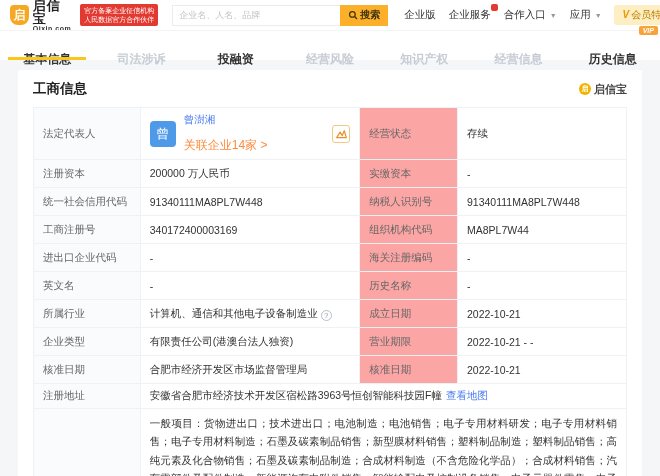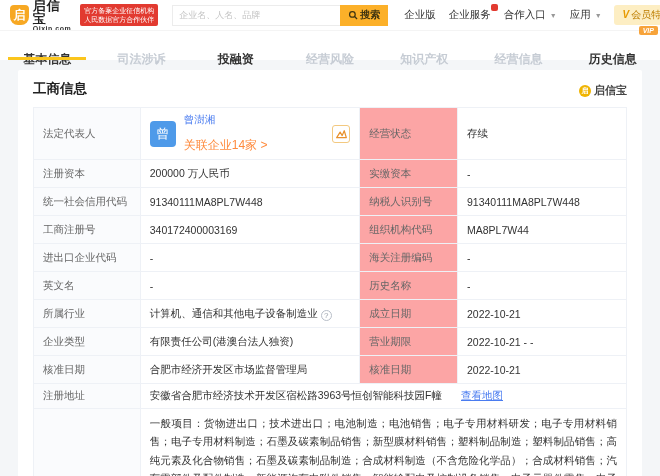--- a/index.html
+++ b/index.html
@@ -40,21 +40,21 @@
     font-size:12px; font-weight:bold; color:#333; cursor:pointer; position:relative;margin-top:28px; }
   .tab.dim { color:#c6ccd4; }
   .tab.active::after { content:""; position:absolute; left:8px; right:8px; bottom:0;
     height:3px; background:#fbc51d; }
   .tabs-vip { position:absolute; right:2px; top:-5px; background:#f7a33a; color:#fff;
     font-size:7px; font-weight:bold; font-style:italic; padding:1px 4px; border-radius:2px; }
 
   
   .content { padding:10px 18px; }
   .card { background:#fff; border-radius:2px; padding:10px 15px 14px; }
-  .card-head { display:flex; justify-content:space-between; align-items:flex-end; margin-bottom:9px; }
+  .card-head { display:flex; justify-content:space-between; align-items:center; margin-bottom:9px; }
   .card-title { font-size:13.5px; font-weight:bold; color:#222; }
   .watermark { display:flex; align-items:center; gap:3px; font-size:11px; font-weight:bold; color:#444; }
   .wm-shield { width:12px; height:12px; background:#f0b400; border-radius:50% 50% 50% 50%;
     color:#fff; font-size:7px; display:flex; align-items:center; justify-content:center; font-weight:bold; }
 
   table { width:100%; border-collapse:collapse; table-layout:fixed; }
   td { border:1px solid #eef1f6; font-size:10.5px; padding:5px 9px; vertical-align:middle;
     word-break:break-all; }
   td.lbl { background:#fafbfd; color:#666; width:18%; }
   td.lbl2 { background:#fca5a5; color:#666; width:16.5%; }
@@ -67,21 +67,21 @@
     font-size:13px; display:flex; align-items:center; justify-content:center; cursor:pointer; flex:none; }
   .rep-info { display:flex; flex-direction:column; gap:10px; flex:1; }
   .link-blue { color:#4a7cf0; cursor:pointer; text-decoration:none; }
   .link-orange { color:#ff8a3c; cursor:pointer; font-size:12px; text-decoration:none; }
   .graph-icon { width:18px; height:18px; border:1px solid #f3c980; border-radius:3px;
     display:flex; align-items:center; justify-content:center; cursor:pointer; flex:none; }
   .q-icon { display:inline-flex; width:11px; height:11px; border:1px solid #b8bec8; border-radius:50%;
     color:#9aa1ab; font-size:8px; align-items:center; justify-content:center; margin-left:3px;
     vertical-align:-1px; cursor:pointer; }
   .scope-text { line-height:1.75; text-align:justify; color:#333; }
-  .map-link { color:#4a7cf0; cursor:pointer; margin-left:19px; white-space:nowrap;text-decoration:underline; }
+  .map-link { color:#4a7cf0; cursor:pointer; margin-left:4px; white-space:nowrap; }
 </style>
 </head>
 <body>
 
 <div class="header">
   <div class="logo">
     <div class="logo-shield">启</div>
     <div class="logo-txt">
       <div class="logo-name">启信宝</div>
       <div class="logo-domain">Qixin.com</div>

